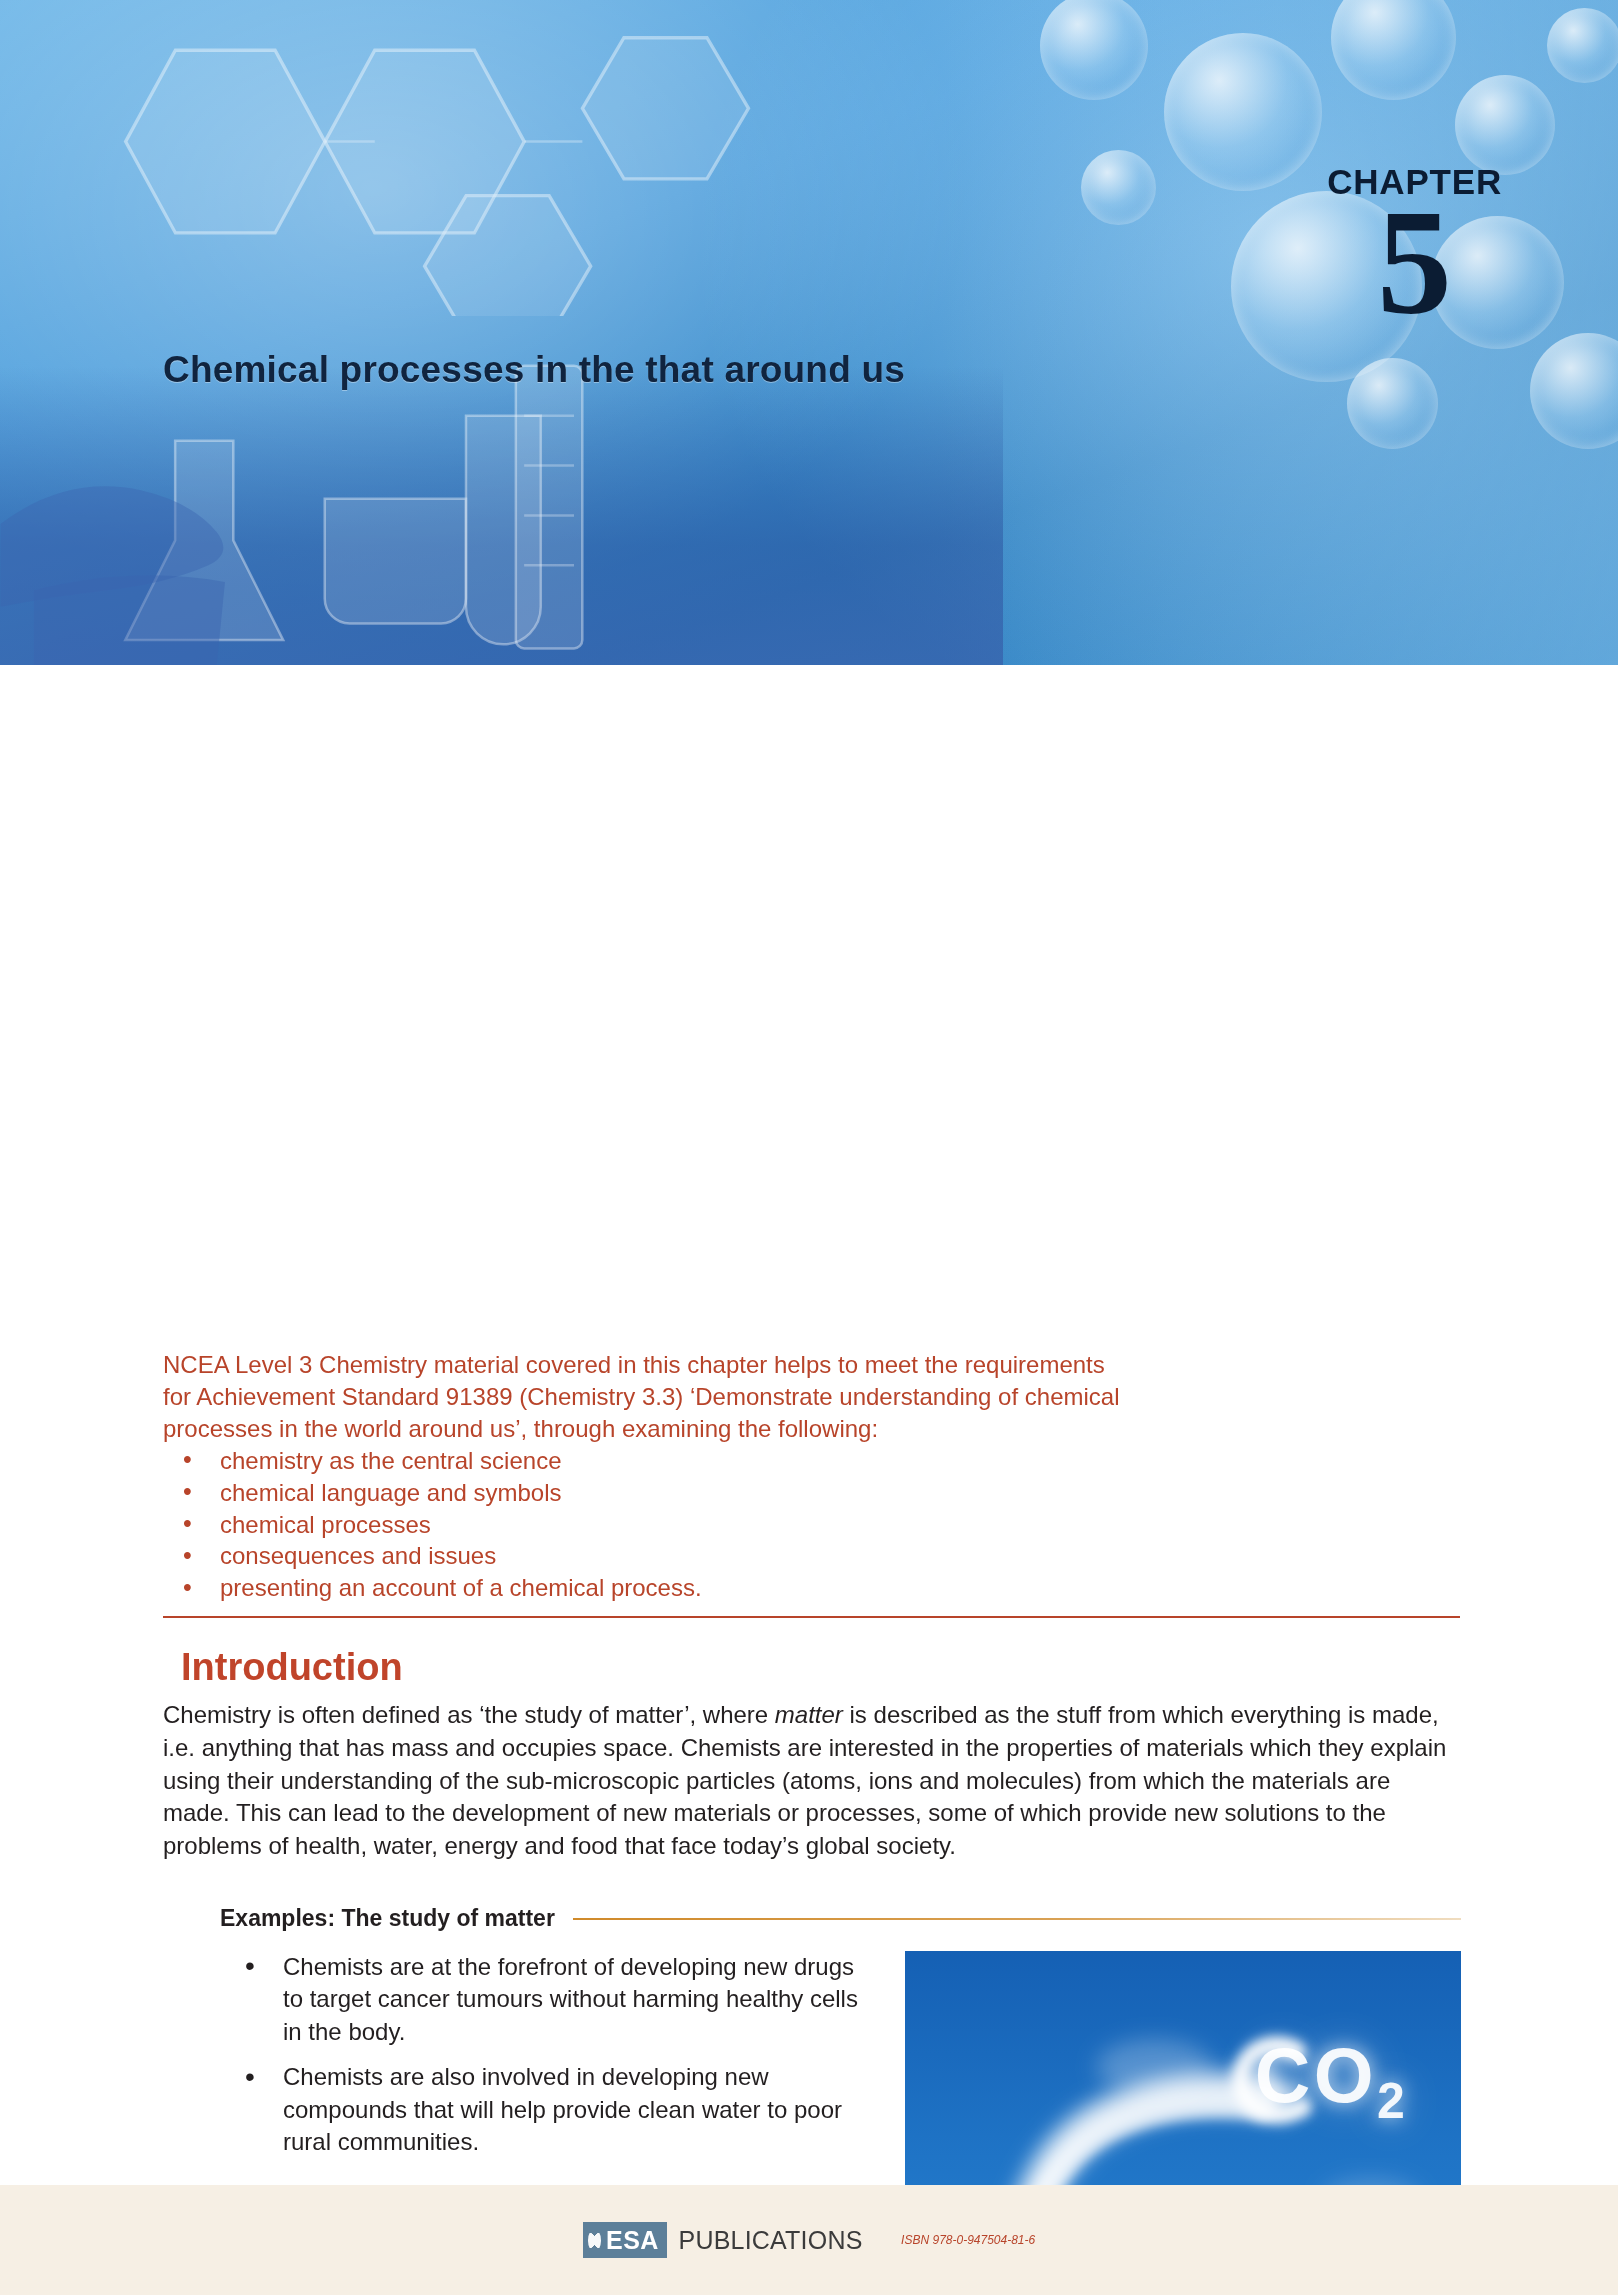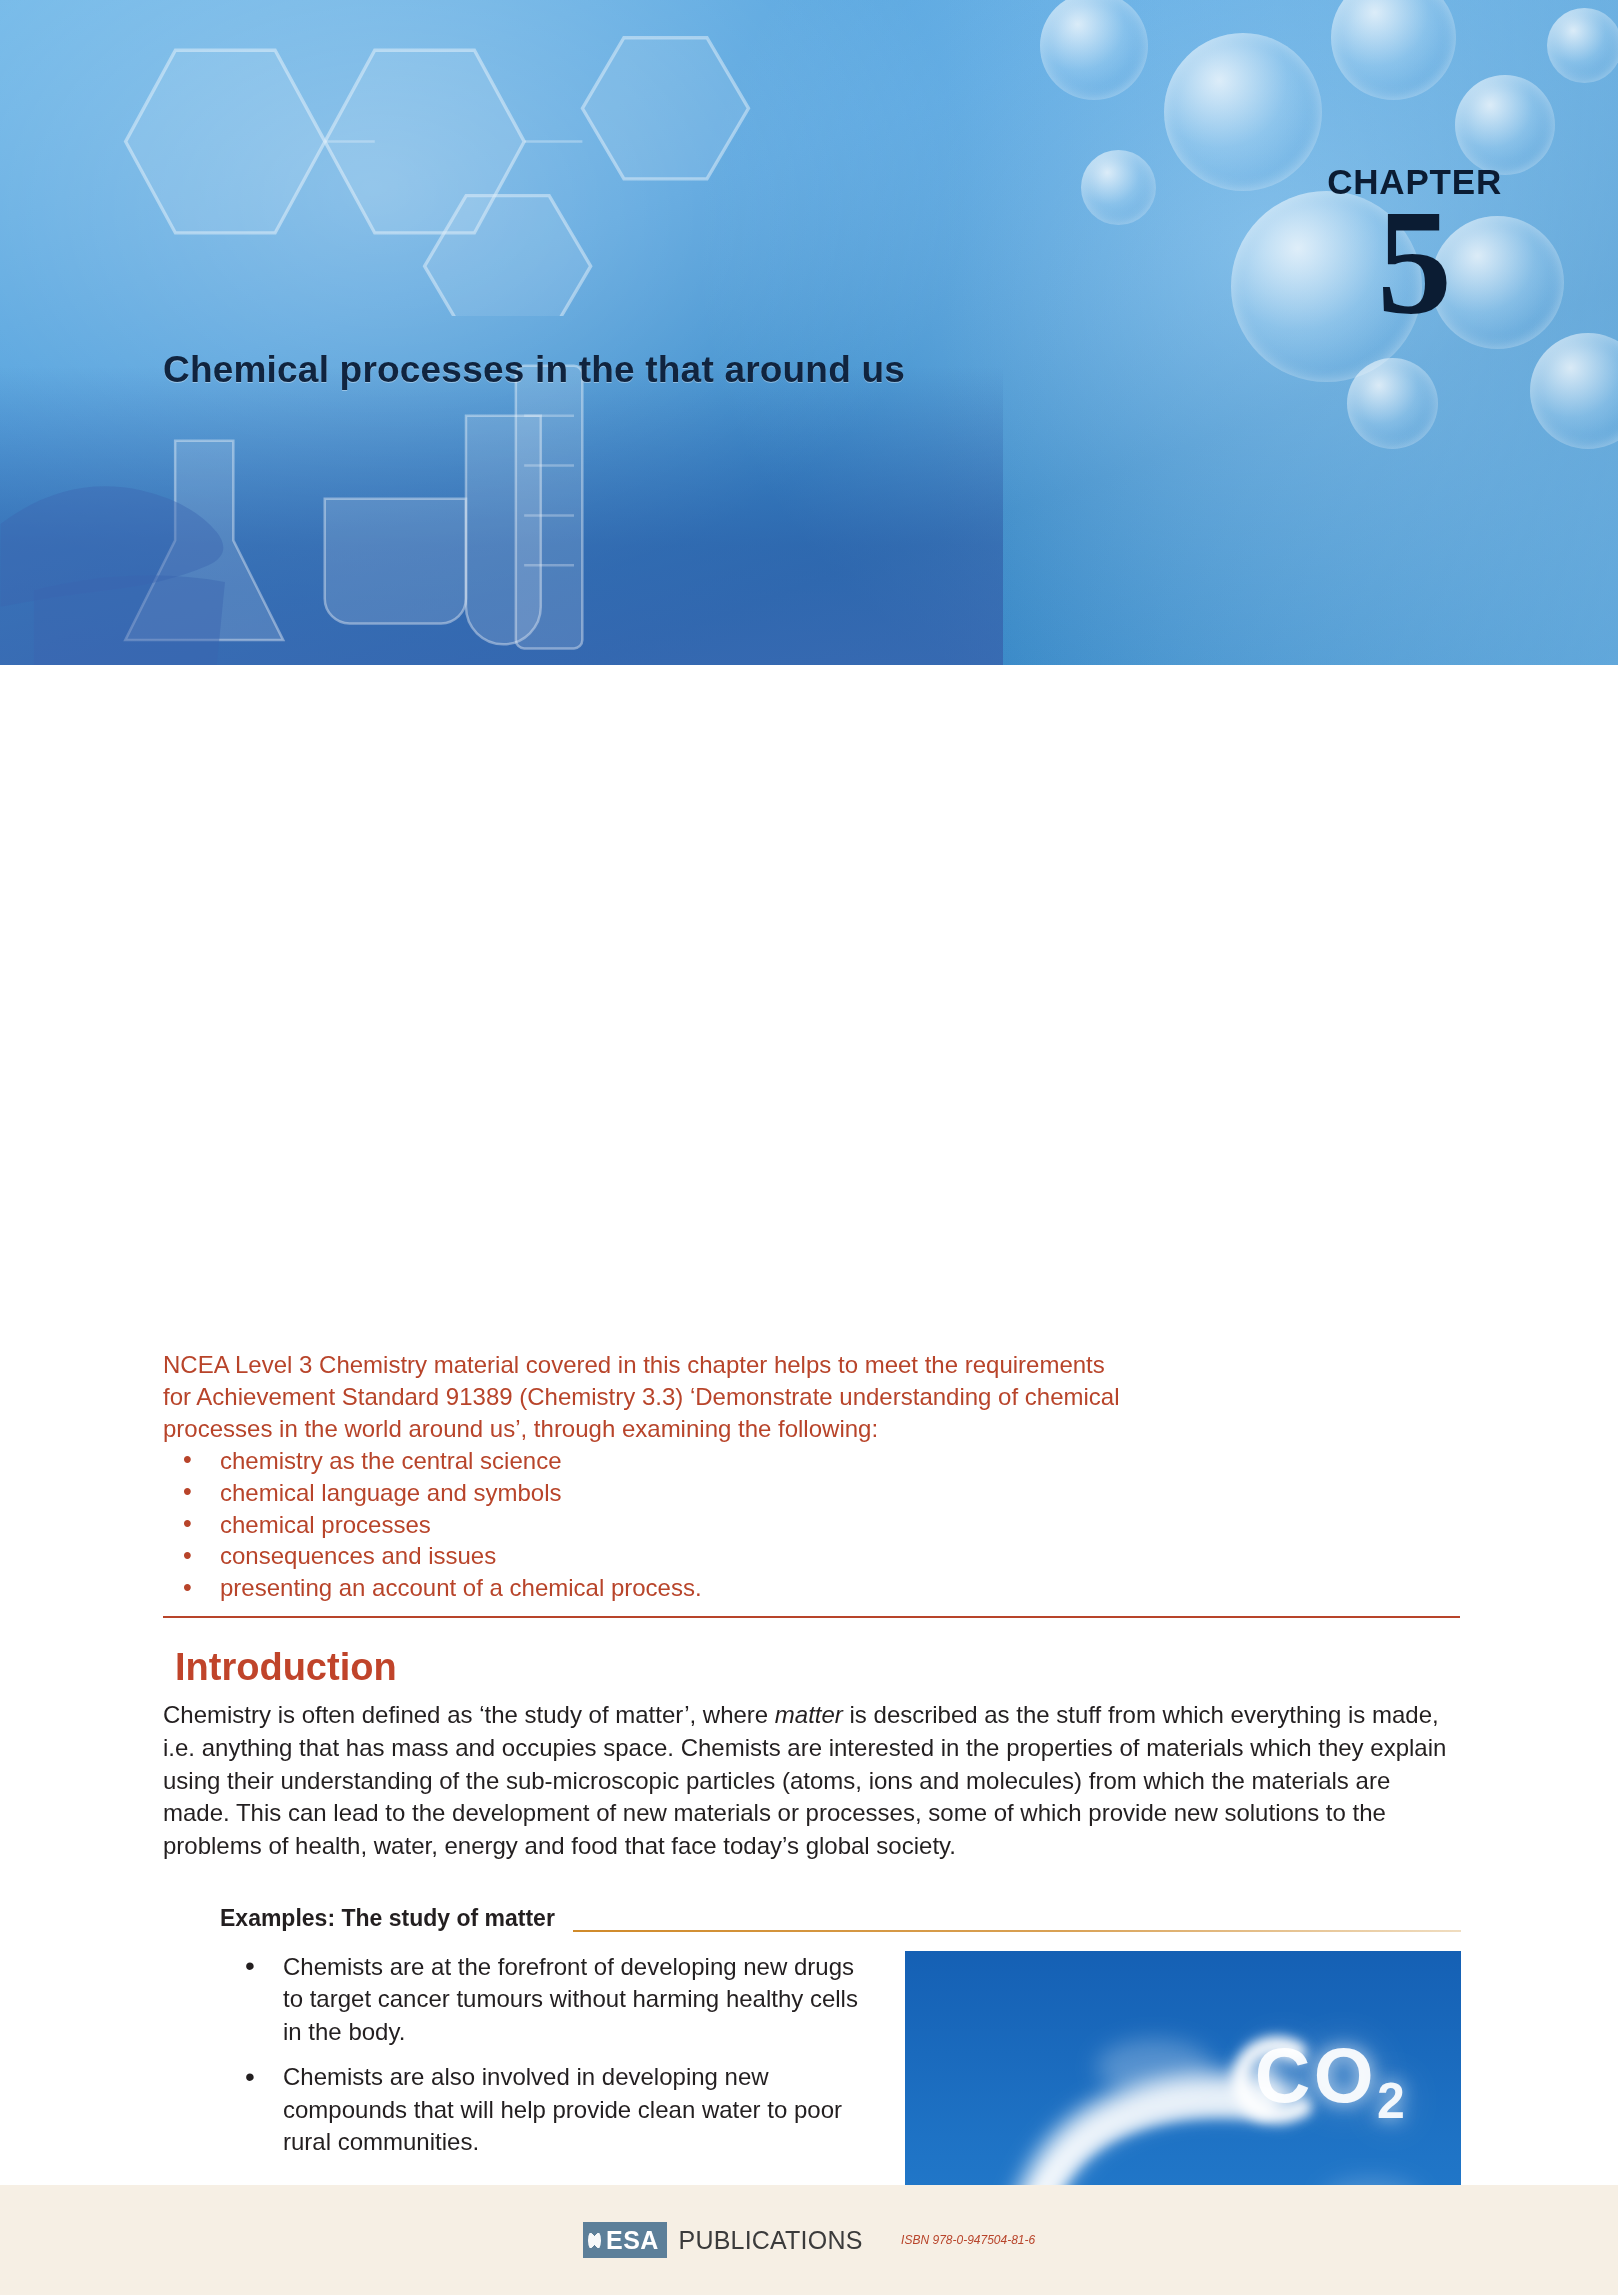--- a/index.html
+++ b/index.html
@@ -145,42 +145,42 @@
     height: 2.5px;
     background: #b8442a;
     margin-top: 11.6px;
     width: 100%;
   }
 
   h2.section-title {
     color: #c0442a;
     font-size: 38px;
     font-weight: bold;
-    margin: 28px 0 10px 12px;
+    margin: 28px 0 10px 18px;
     font-family: "Liberation Sans", sans-serif;
   }
 
   .body-text {
     color: #231f20;
     font-size: 24px;
     line-height: 1.36;
     margin: 0;
     font-family: "Liberation Sans", sans-serif;
   }
   .body-text em { font-style: italic; }
 
   
   .examples {
     margin-top: 43px;
     margin-left: 57px;
     width: 1241px;
   }
   .examples-head {
     display: flex;
-    align-items: flex-end;
+    align-items: center;
     gap: 18.3px;
   }
   .examples-head .label {
     font-size: 23px;
     font-weight: bold;
     color: #231f20;
     white-space: nowrap;
     font-family: "Liberation Sans", sans-serif;
   }
   .examples-head .hrule {

